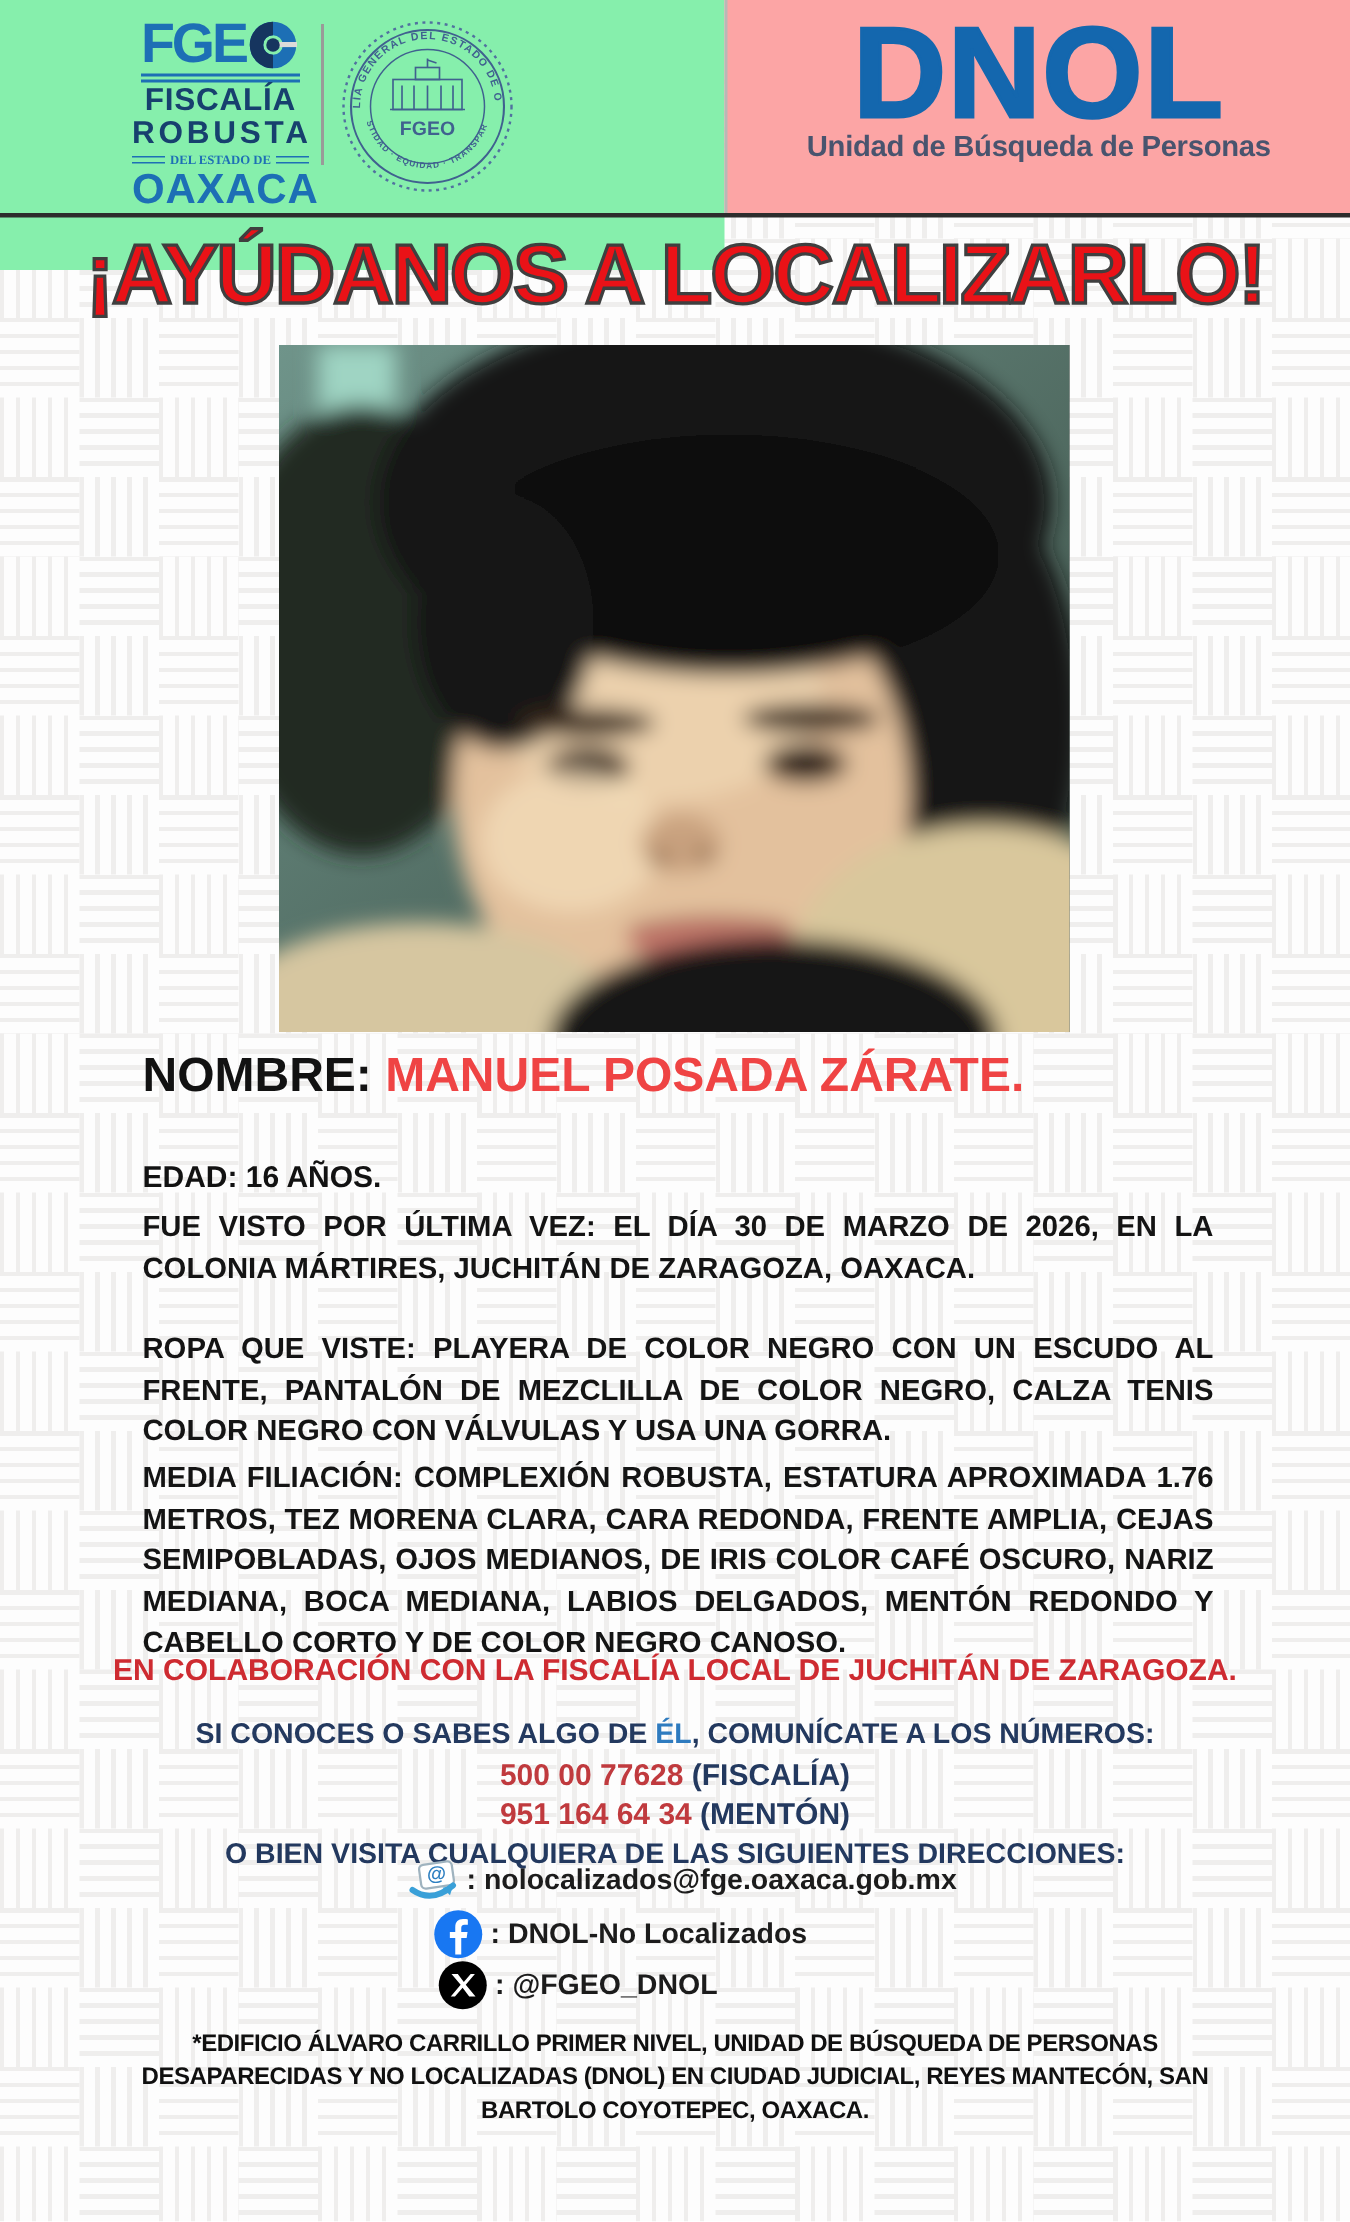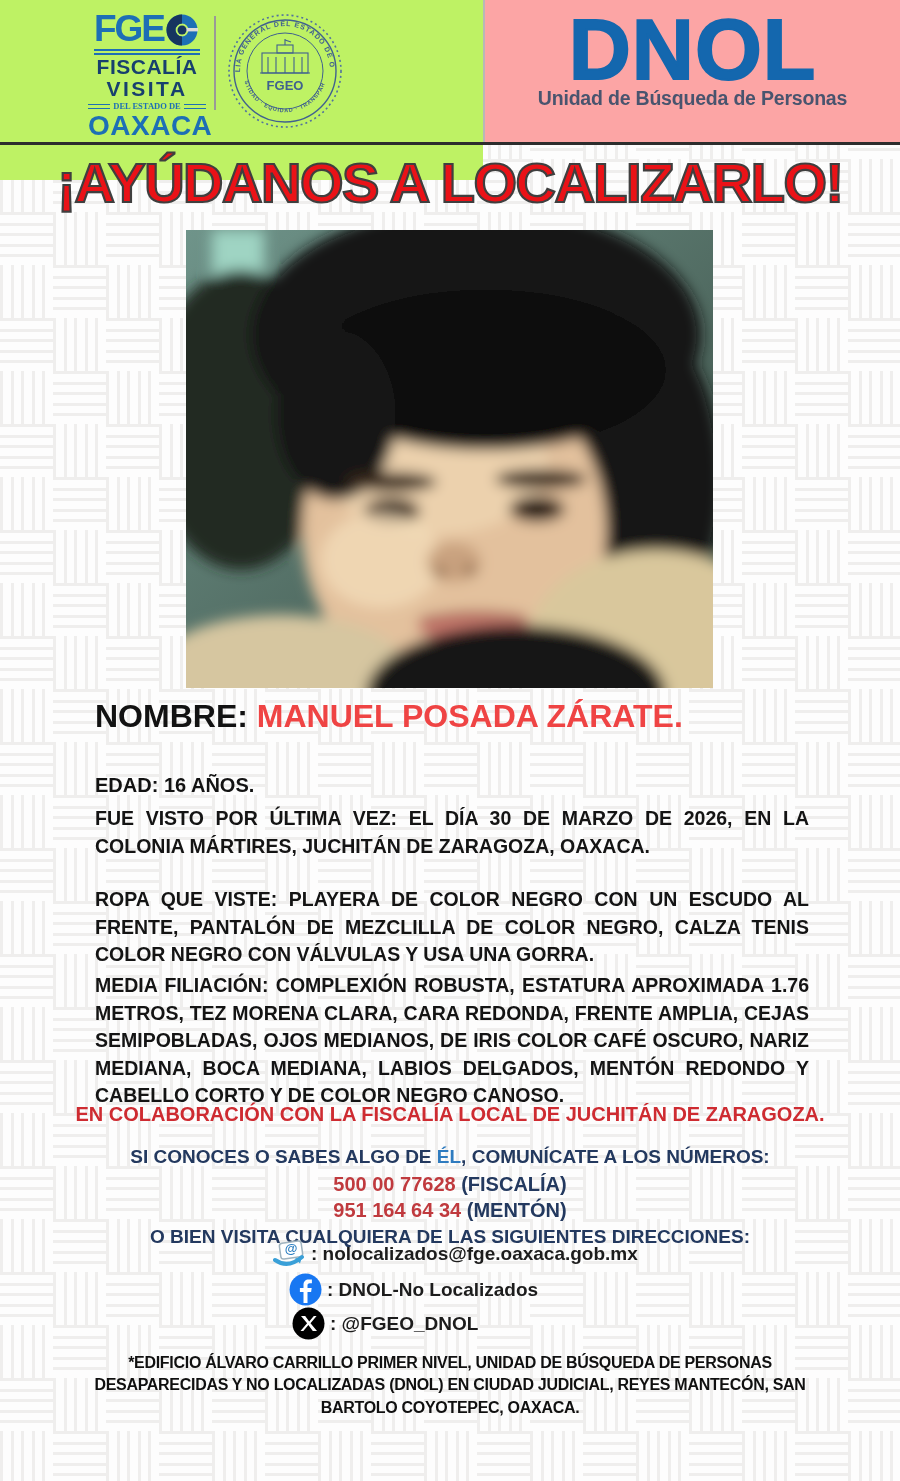--- a/index.html
+++ b/index.html
@@ -10,21 +10,21 @@
   
   #weave{position:absolute; inset:0; z-index:0;
     display:grid; grid-template-columns:repeat(17,53px); grid-auto-rows:53px;}
   .wc{width:53px;height:53px;}
   .wc.h{background:repeating-linear-gradient(180deg,#efeeed 0 3px,transparent 3px 10.6px);}
   .wc.v{background:repeating-linear-gradient(90deg,#efeeed 0 3px,transparent 3px 10.6px);}
 
   .layer{position:absolute; z-index:1;}
 
   
-  .hdr-left{left:0;top:0;width:483px;height:180px;background:#bef264;}
+  .hdr-left{left:0;top:0;width:483px;height:180px;background:#86efac;}
   .hdr-right{left:483px;top:0;width:417px;height:142px;background:#fca5a5;border-left:2px solid #b9b8b6;box-sizing:border-box;}
   .hdr-rule{left:0;top:142px;width:900px;height:3px;background:#2d2d2d;z-index:2;}
 
   .fgeo{position:absolute;left:88px;top:10px;width:118px;text-align:center;color:#17406e;}
   .fgeo-top{display:flex;align-items:center;justify-content:center;}
   .fgeo-wordmark{font-size:37px;font-weight:900;color:#1d6fb5;letter-spacing:-2px;line-height:1;}
   .fgeo-rules{height:2px;background:#1d6fb5;margin:2px 6px;box-shadow:0 4px 0 #1d6fb5;}
   .fgeo-l1{font-size:21px;font-weight:900;letter-spacing:.5px;line-height:1.05;margin-top:5px;}
   .fgeo-l2{font-size:21px;font-weight:900;letter-spacing:2.5px;line-height:1.05;}
   .fgeo-small{display:flex;align-items:center;gap:3px;justify-content:center;font-size:8.5px;font-weight:700;color:#1d6fb5;margin:1px 0;font-family:Liberation Serif, serif;}
@@ -558,21 +558,21 @@
         <span class="fgeo-wordmark">FGE</span>
         <svg width="36" height="36" viewBox="0 0 36 36">
           <circle cx="18" cy="19" r="11" fill="none" stroke="#1d6fb5" stroke-width="9"></circle>
           <path d="M18 8 A11 11 0 0 0 7 19 A11 11 0 0 0 18 30" fill="none" stroke="#16355f" stroke-width="9"></path>
           <rect x="18" y="17" width="16" height="3.4" fill="#dcdbd9"></rect>
           <circle cx="18" cy="19" r="4.5" fill="#16355f"></circle>
         </svg>
       </div>
       <div class="fgeo-rules"></div>
       <div class="fgeo-l1">FISCALÍA</div>
-      <div class="fgeo-l2">VISITA</div>
+      <div class="fgeo-l2">ROBUSTA</div>
       <div class="fgeo-small">
         <span class="dash"></span>
         <span>DEL ESTADO DE</span>
         <span class="dash"></span>
       </div>
       <div class="fgeo-l4">OAXACA</div>
     </div>
 
     <div class="hdr-divider"></div>
 

